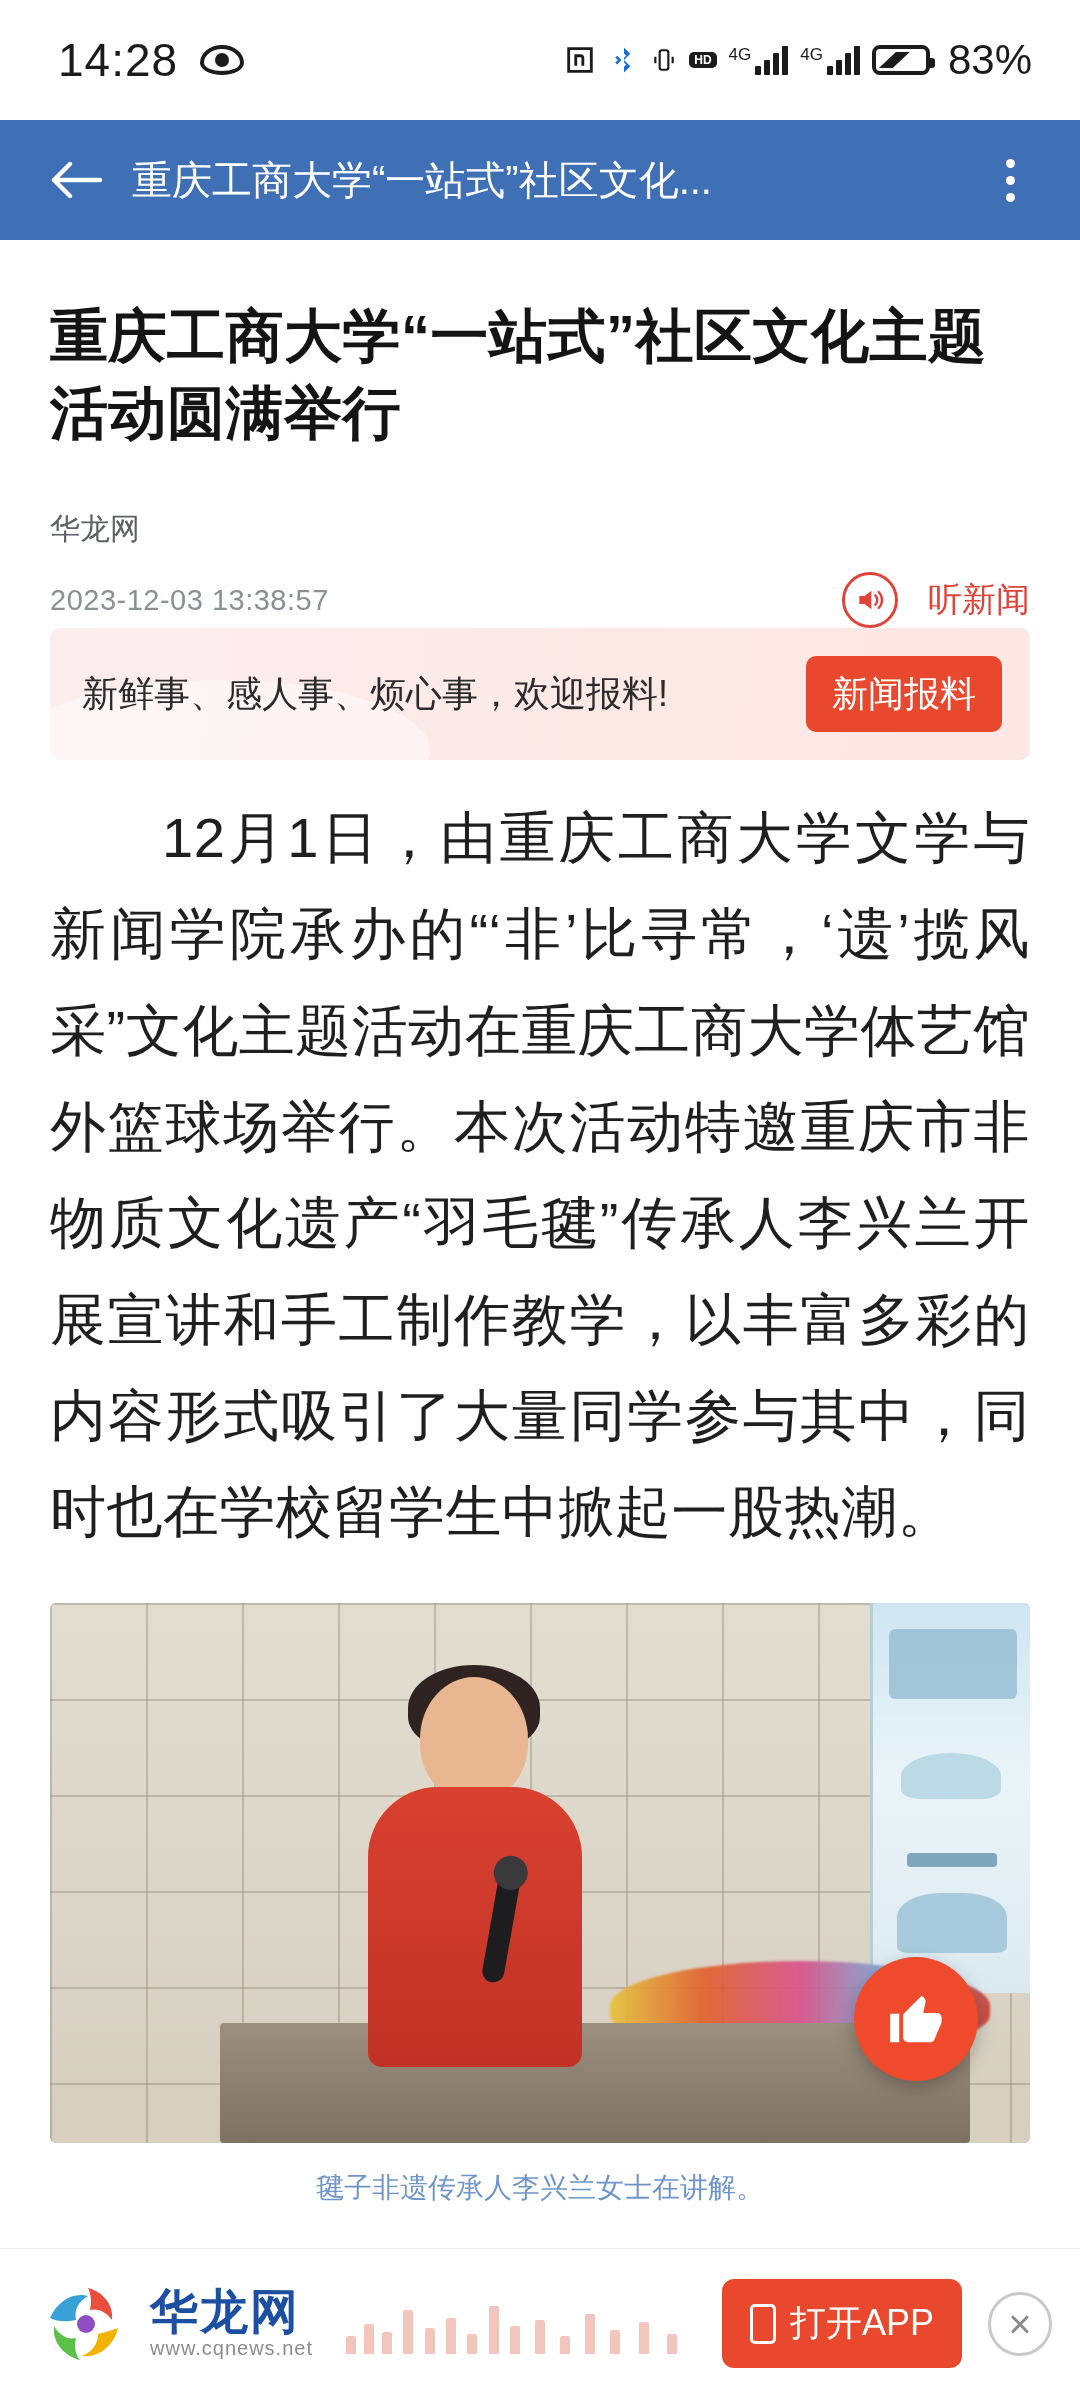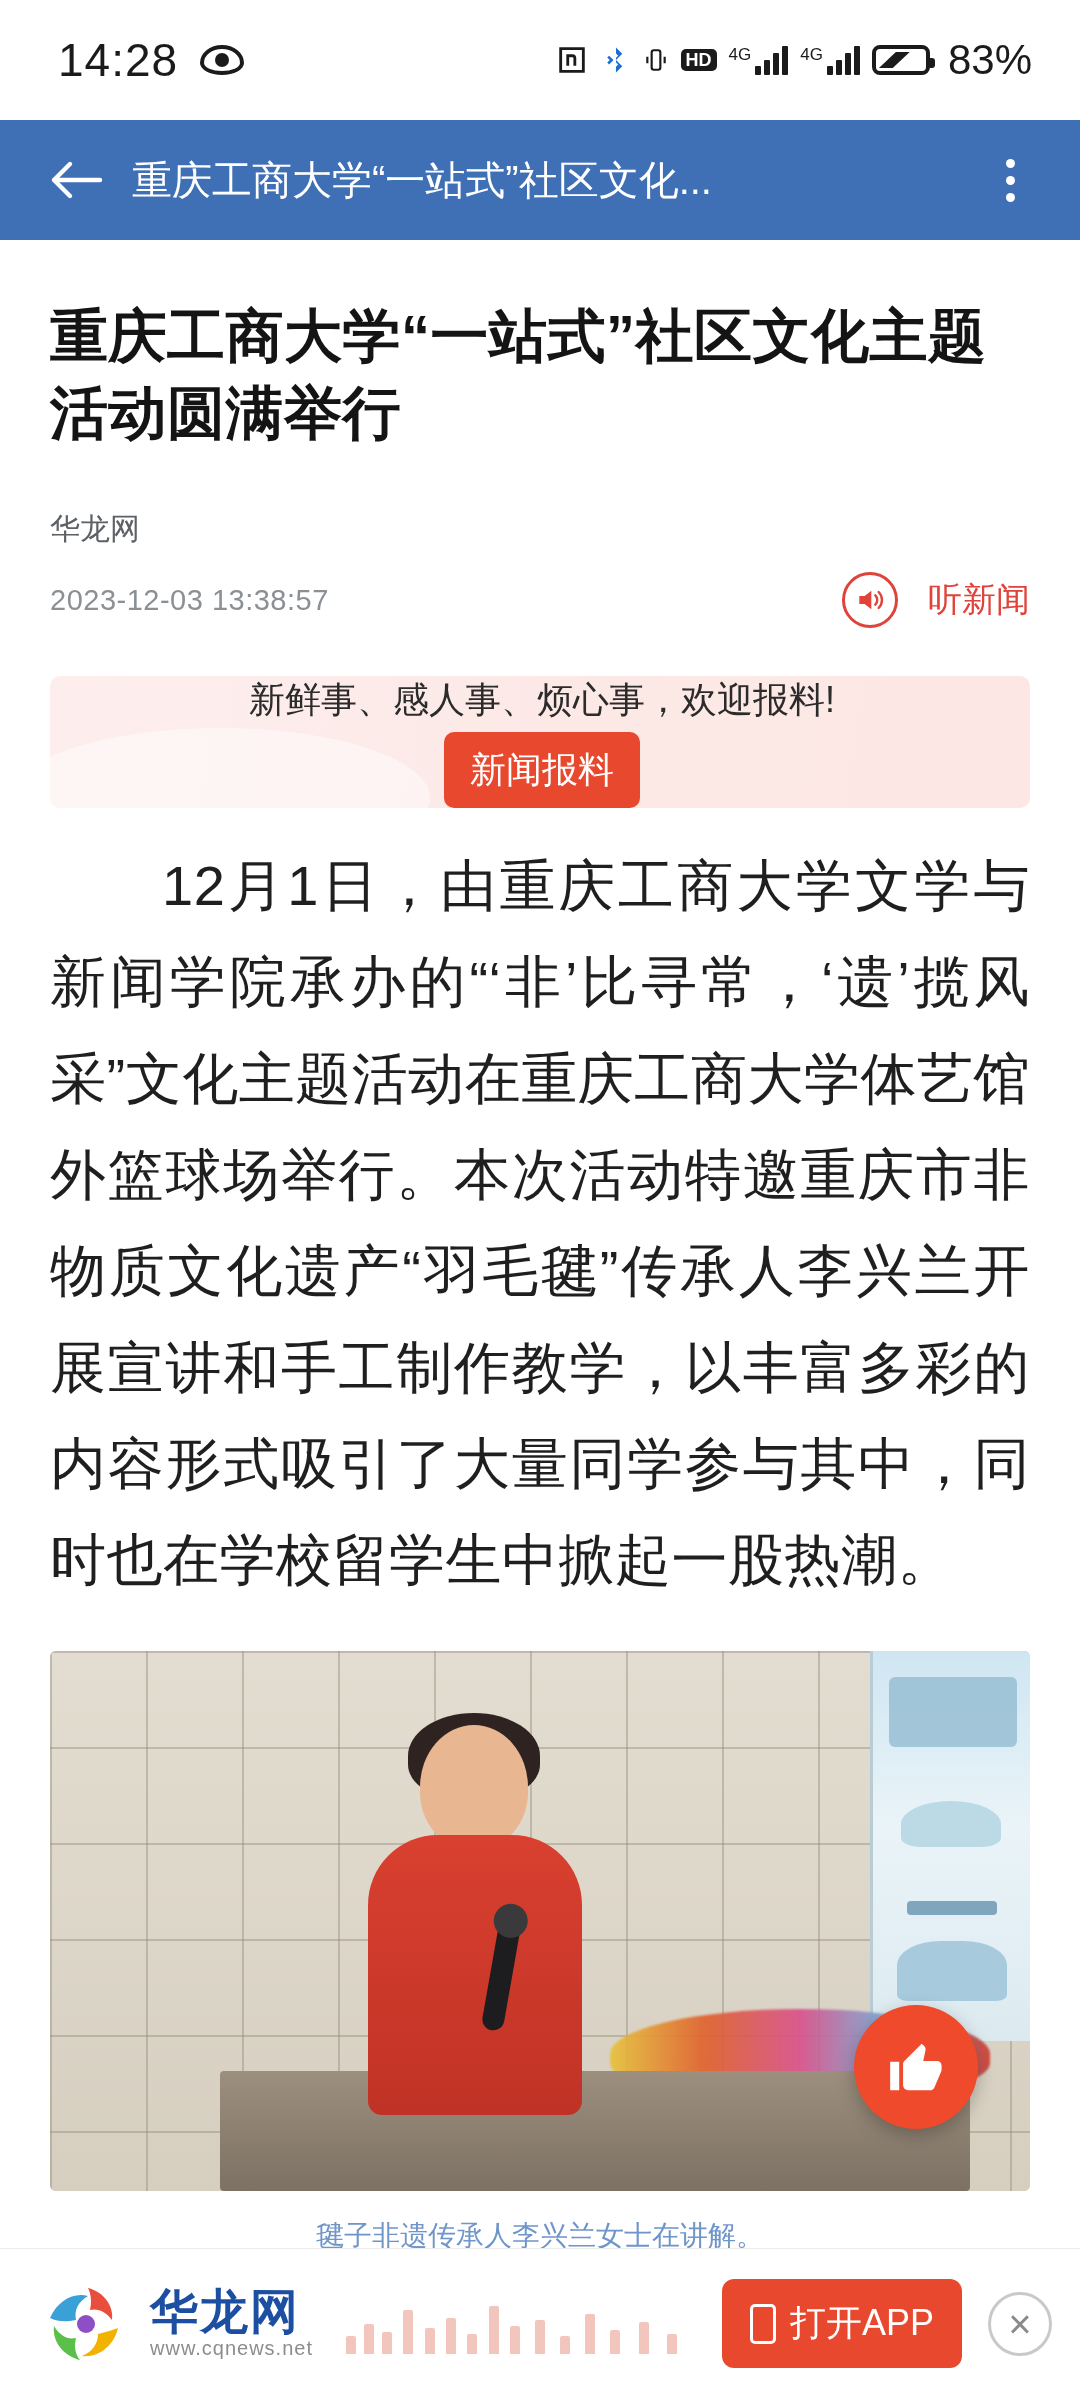--- a/index.html
+++ b/index.html
@@ -31,21 +31,21 @@
   }
   .sb-eye .pupil {
     position: absolute; left: 50%; top: 50%;
     width: 14px; height: 14px; background: #1b1b1b;
     border-radius: 50%; transform: translate(-50%,-50%);
   }
   .sb-right { display: flex; align-items: center; gap: 12px; }
   .ic { color: #1b1b1b; display: flex; align-items: center; }
   .ic svg { display: block; }
   .hd-badge {
-    background: #1b1b1b; color: #fff; font-size: 18px; font-weight: bold;
+    background: #1b1b1b; color: #fff; font-size: 12px; font-weight: bold;
     border-radius: 5px; padding: 2px 5px; line-height: 1;
   }
   .sig-group { display: flex; align-items: flex-end; gap: 3px; }
   .sig-num { font-size: 17px; color: #1b1b1b; margin-right: 1px; align-self: flex-start;}
   .bars { display: flex; align-items: flex-end; gap: 3px; height: 30px; }
   .bars i { width: 6px; background: #1b1b1b; display: block; border-radius: 1px; }
   .bars i:nth-child(1){height:9px}
   .bars i:nth-child(2){height:15px}
   .bars i:nth-child(3){height:22px}
   .bars i:nth-child(4){height:29px}
@@ -111,31 +111,29 @@
   }
   .listen-circle {
     width: 56px; height: 56px; border-radius: 50%;
     border: 3px solid #e0433a;
     display: flex; align-items: center; justify-content: center;
   }
   .listen-label { color: #e0433a; font-size: 34px; }
 
   
   .tipbar {
-    margin-top: 48px;
     height: 132px;
     border-radius: 10px;
     background: linear-gradient(100deg, #fdeeee 0%, #fce9e6 55%, #fde7e4 100%);
     display: flex;
     align-items: center;
     justify-content: space-between;
     padding: 0 28px 0 32px;
     position: relative;
     overflow: hidden;
-    flex-direction: column;
   }
   .tipbar:before {
     content:""; position:absolute; left:-40px; bottom:-60px;
     width: 420px; height: 140px; border-radius: 50%;
     background: rgba(255,255,255,0.45);
   }
   .tip-text { font-size: 36px; color: #2b2b2b; position: relative; }
   .tip-btn {
     background: #e8492e; color: #fff; font-size: 36px;
     border-radius: 10px; padding: 20px 26px; line-height: 1;

